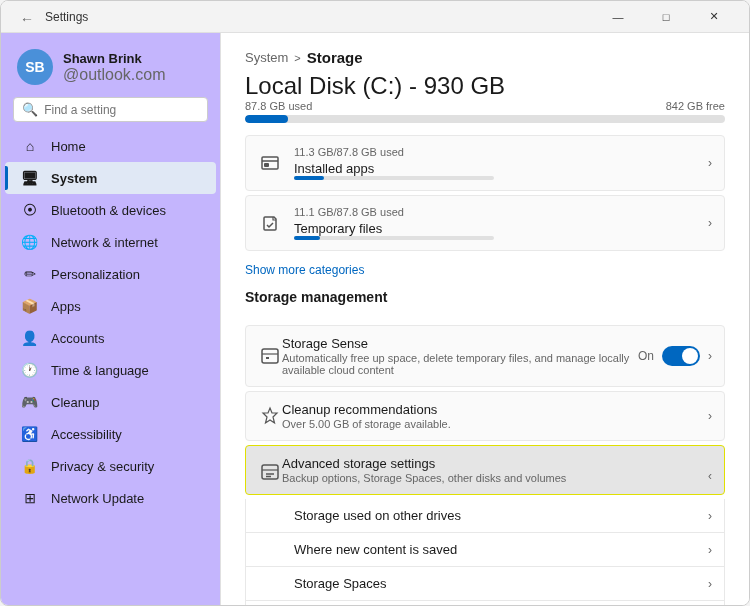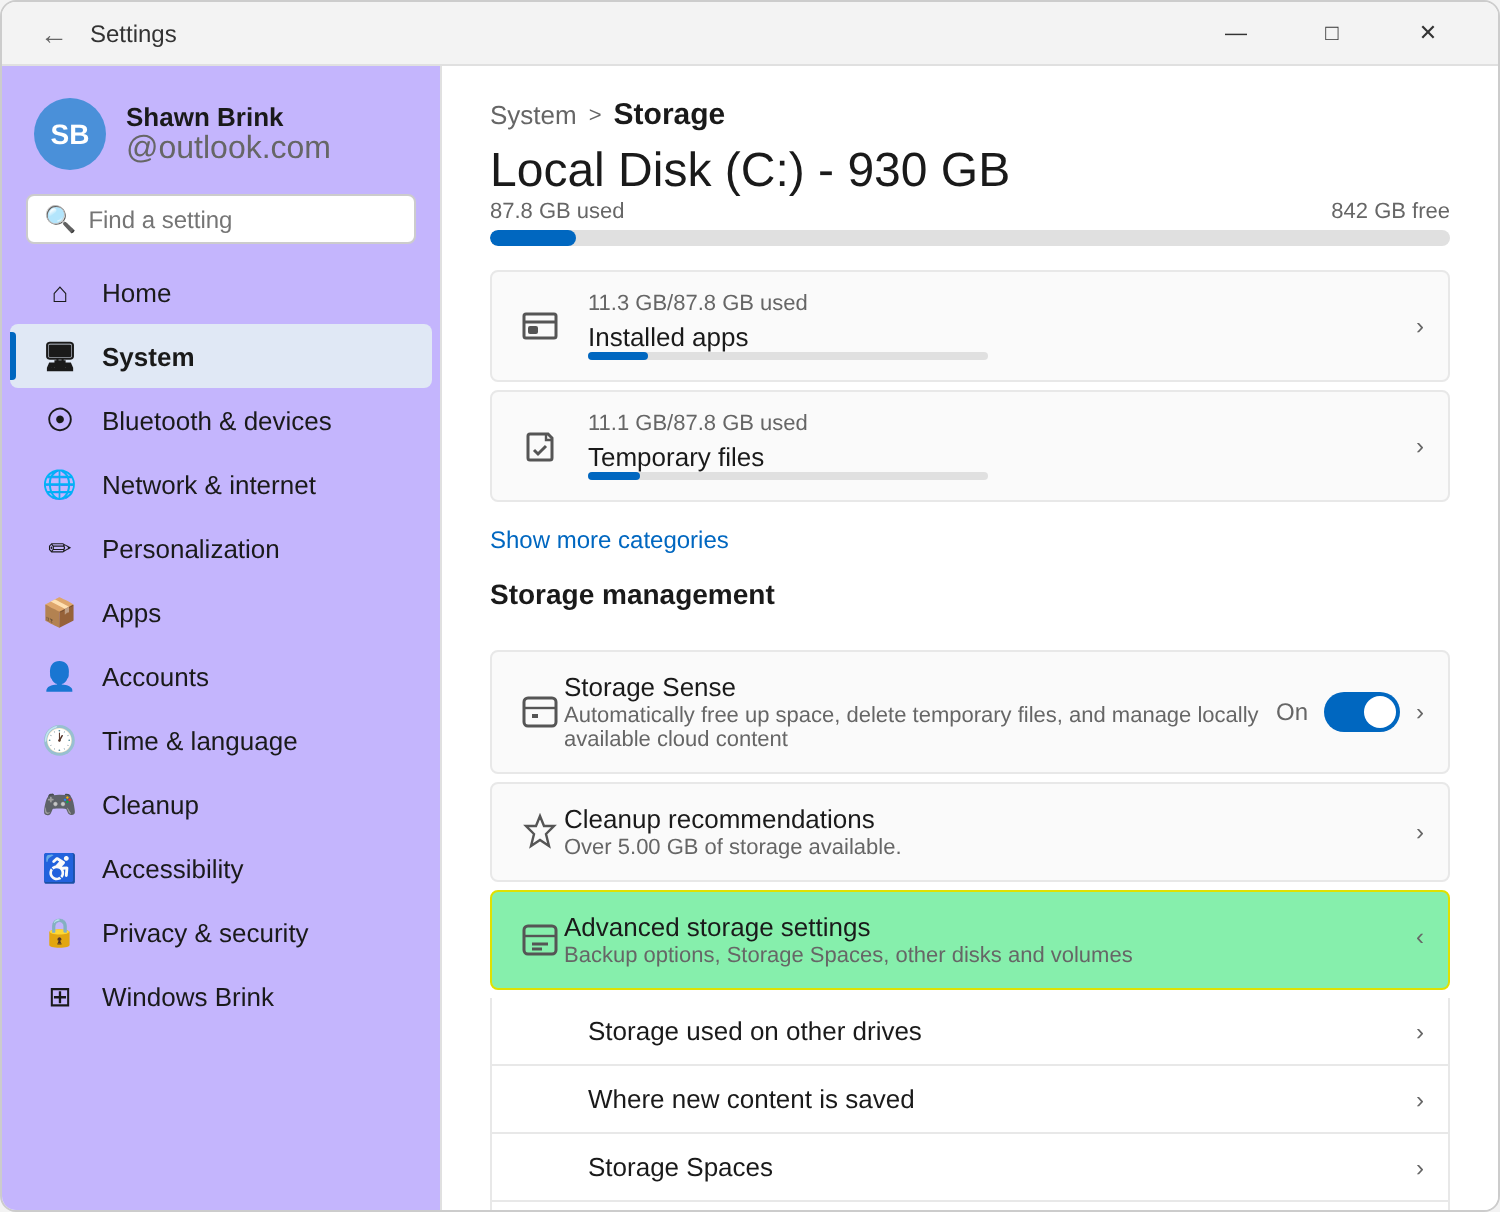--- a/index.html
+++ b/index.html
@@ -222,22 +222,23 @@
       align-items: center;
       padding: 10px 12px;
       border: 1px solid #e8e8e8;
       border-radius: 4px;
       margin-bottom: 4px;
       cursor: pointer;
       background: #fafafa;
       gap: 0;
     }
     .mgmt-row.highlighted {
-      background: #86efac;
+      background: #e5e5e5;
       border-color: #e0e000;
+      align-items: flex-end;
     }
     .mgmt-icon { width: 24px; height: 24px; flex-shrink: 0; display: flex; align-items: center; justify-content: center; color: #555; font-size: 15px; }
     .mgmt-info { flex: 1; }
     .mgmt-name { font-size: 13px; color: #1a1a1a; font-weight: 500; }
     .mgmt-desc { font-size: 11px; color: #666; margin-top: 1px; }
     .mgmt-right { display: flex; align-items: center; gap: 8px; }
     .toggle-on {
       width: 38px; height: 20px;
       background: #0067c0;
       border-radius: 10px;
@@ -343,21 +344,21 @@
       <div class="nav-item">
         <span class="nav-icon">♿</span>
         <span>Accessibility</span>
       </div>
       <div class="nav-item">
         <span class="nav-icon">🔒</span>
         <span>Privacy &amp; security</span>
       </div>
       <div class="nav-item">
         <span class="nav-icon">⊞</span>
-        <span>Windows Brink</span>
+        <span>Network Update</span>
       </div>
     </div>
 
     <div class="content">
       
       <div class="breadcrumb">
         <span class="breadcrumb-system">System</span>
         <span class="breadcrumb-arrow">&gt;</span>
         <span class="breadcrumb-current">Storage</span>
       </div>

